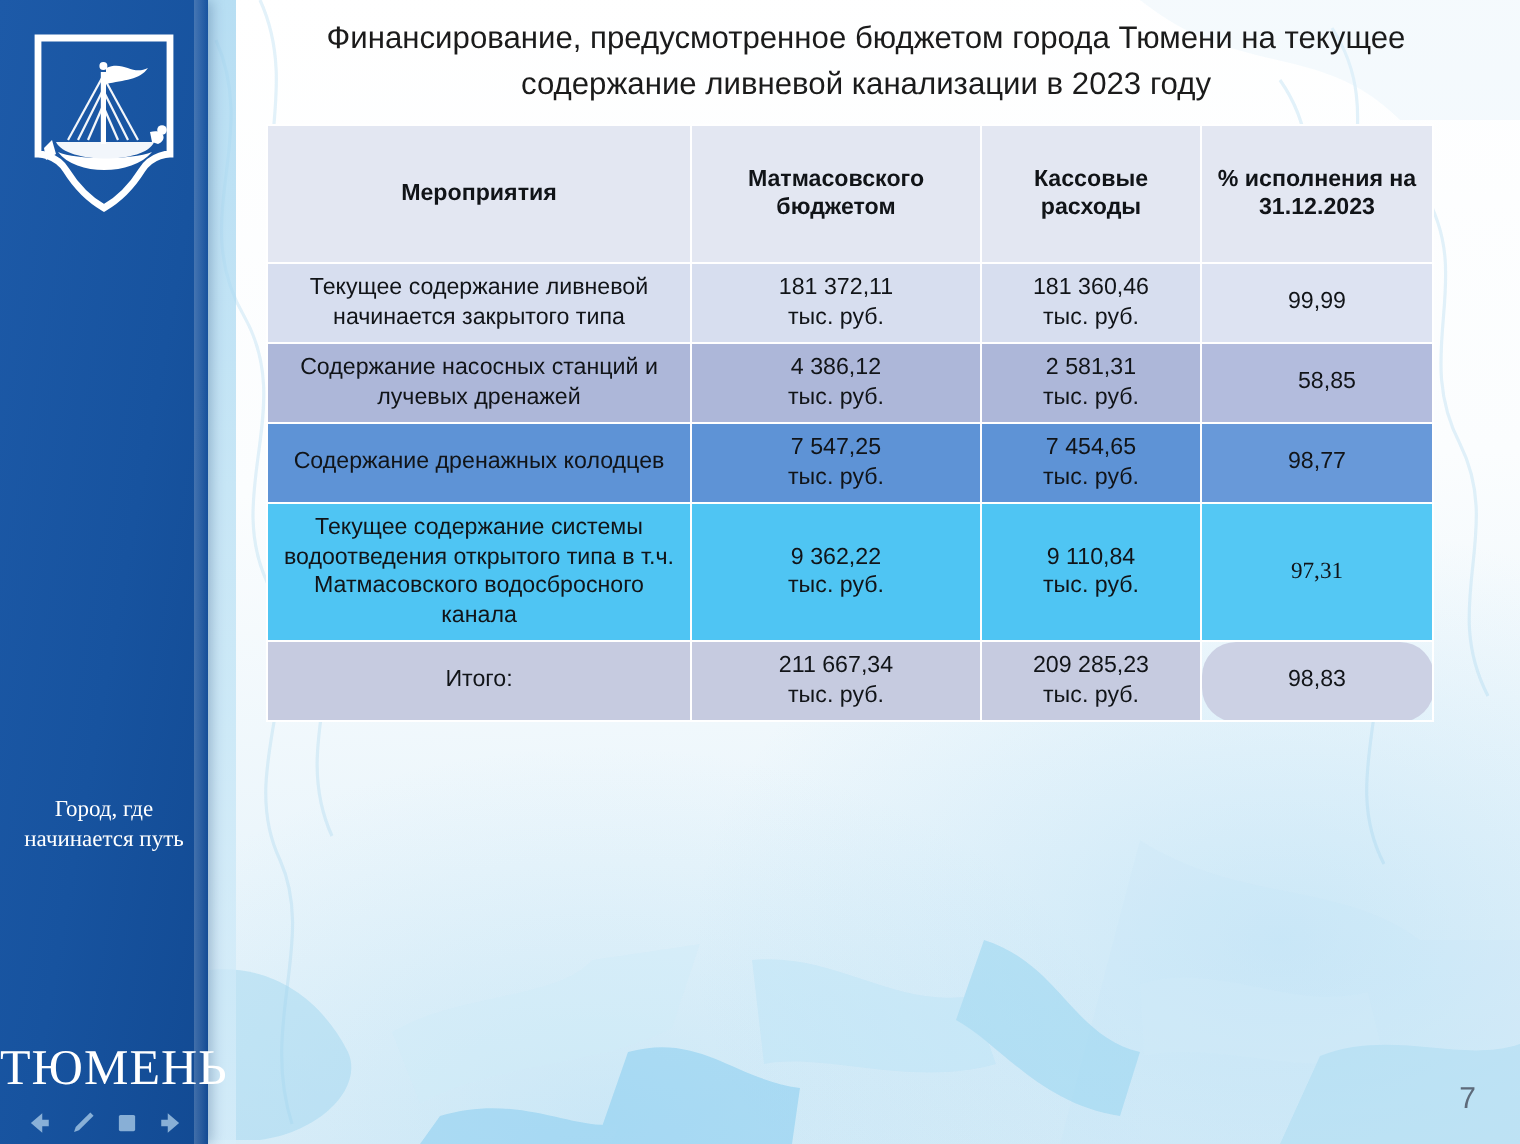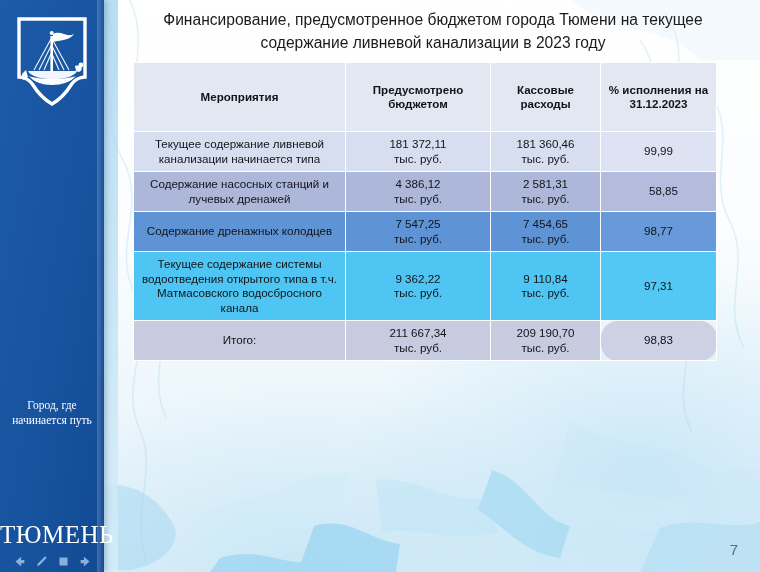--- a/index.html
+++ b/index.html
@@ -101,21 +101,21 @@
   tr.r3 td{background:#5e93d6;}
   tr.r4 td{background:#4fc5f3;}
   tr.r5 td{background:#4fc5f3;}
   tr.tot td{background:#c6cbe0;}
   tr.tot td.lbl{font-weight:normal;}
 
   
   tr.r1 td.pct{background:#dde3f2;}
   tr.r2 td.pct{background:#b3bcdd;padding-left:14px;}
   tr.r3 td.pct{background:#6899d9;}
-  tr.r4 td.pct{background:#54c8f4;}
+  tr.r4 td.pct{background:#54c8f4;font-family:Liberation Serif, serif;}
   tr.r5 td.pct{background:#54c8f4;}
   tr.tot td.pct{background:#ccd1e4;border-radius:17px;}
 
   
   #pageNo{
     position:absolute;right:22px;bottom:14px;
     color:#5d6a7a;font-size:15px;
   }
 </style>
 </head>
@@ -205,28 +205,28 @@
     <table class="grid">
       <colgroup>
           <col class="c1">
           <col class="c2">
           <col class="c3">
           <col class="c4">
         </colgroup>
       <thead>
         <tr>
           <th>Мероприятия</th>
-          <th>Предусмотрено бюджетом</th>
+          <th>Матмасовского бюджетом</th>
           <th>Кассовые расходы</th>
           <th>% исполнения на 31.12.2023</th>
         </tr>
       </thead>
       <tbody>
         <tr class="r1">
-          <td class="lbl">Текущее содержание ливневой канализации начинается типа</td>
+          <td class="lbl">Текущее содержание ливневой начинается закрытого типа</td>
           <td class="num">
             <span>181 372,11</span><br>
             <span>тыс. руб.</span>
           </td>
           <td class="num">
             <span>181 360,46</span><br>
             <span>тыс. руб.</span>
           </td>
           <td class="pct">99,99</td>
         </tr>
@@ -266,21 +266,21 @@
           </td>
           <td class="pct">97,31</td>
         </tr>
         <tr class="tot">
           <td class="lbl">Итого:</td>
           <td class="num">
             <span>211 667,34</span><br>
             <span>тыс. руб.</span>
           </td>
           <td class="num">
-            <span>209 190,70</span><br>
+            <span>209 285,23</span><br>
             <span>тыс. руб.</span>
           </td>
           <td class="pct">98,83</td>
         </tr>
       </tbody>
     </table>
   </div>
 
   <div id="pageNo">7</div>
 </div>

